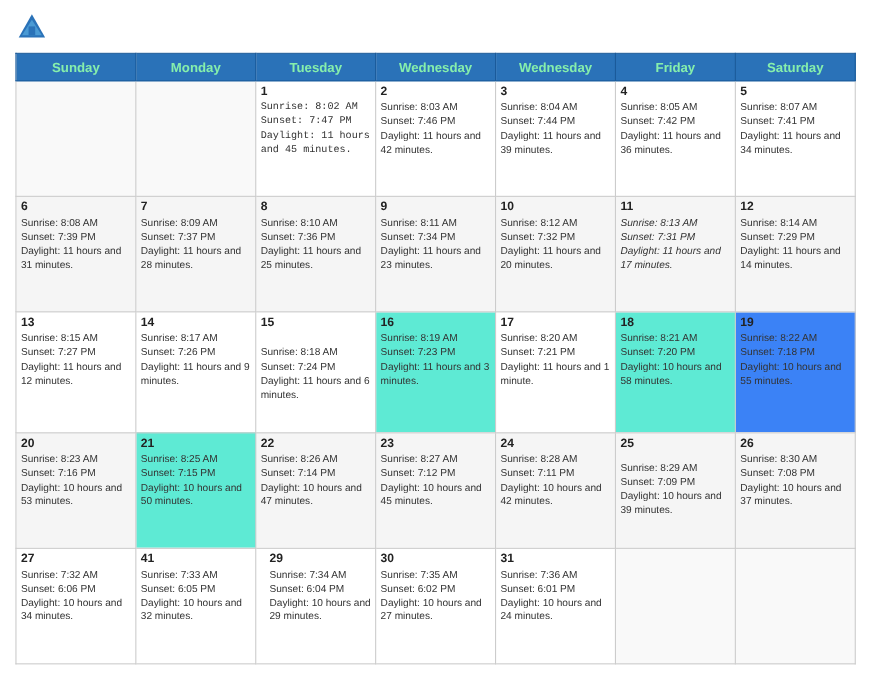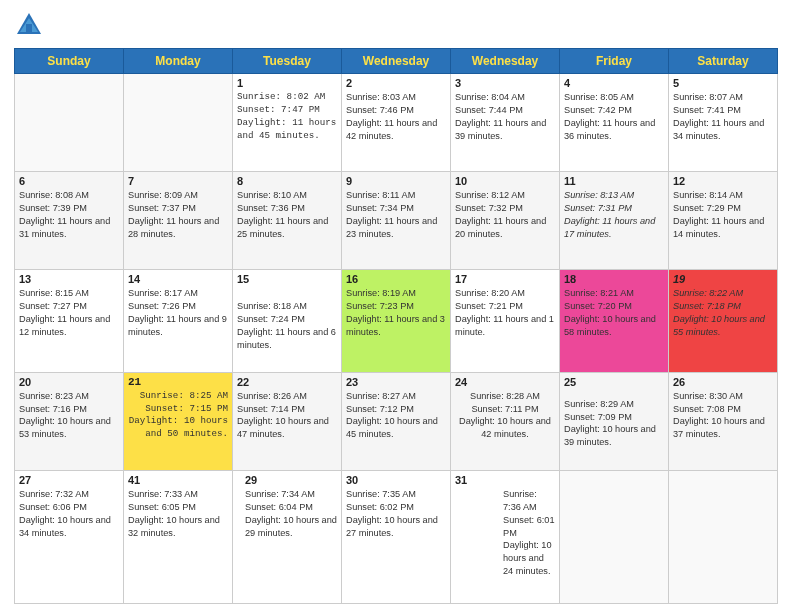--- a/index.html
+++ b/index.html
@@ -61,21 +61,21 @@
     }
     .calendar {
       flex: 1;
       border: 1px solid #ccc;
       border-collapse: collapse;
       width: 100%;
       table-layout: fixed;
     }
     .calendar th {
       background: #2a72b8;
-      color: #fde047;
+      color: #86efac;
       text-align: center;
       font-size: 12px;
       font-weight: bold;
       padding: 5px 2px;
       border: 1px solid #1a5a9a;
     }
     .calendar td {
       vertical-align: top;
       border: 1px solid #ccc;
       padding: 3px 4px;
@@ -227,73 +227,73 @@
             <div class="day-info" style="white-space: pre-line;">Sunrise: 8:17 AM
 Sunset: 7:26 PM
 Daylight: 11 hours and 9 minutes.</div>
           </td>
           <td style="background: rgb(255, 255, 255);">
             <span class="day-num">15</span>
             <div class="day-info" style="white-space: pre-line; margin-top: 15px;">Sunrise: 8:18 AM
 Sunset: 7:24 PM
 Daylight: 11 hours and 6 minutes.</div>
           </td>
-          <td style="background: #bef264;">
+          <td style="background: #5eead4;">
             <span class="day-num">16</span>
             <div class="day-info" style="white-space: pre-line;">Sunrise: 8:19 AM
 Sunset: 7:23 PM
 Daylight: 11 hours and 3 minutes.</div>
           </td>
           <td style="background: rgb(255, 255, 255);">
             <span class="day-num">17</span>
             <div class="day-info" style="white-space: pre-line;">Sunrise: 8:20 AM
 Sunset: 7:21 PM
 Daylight: 11 hours and 1 minute.</div>
           </td>
-          <td style="background: #ec4899;">
+          <td style="background: #5eead4;">
             <span class="day-num">18</span>
             <div class="day-info" style="white-space: pre-line;">Sunrise: 8:21 AM
 Sunset: 7:20 PM
 Daylight: 10 hours and 58 minutes.</div>
           </td>
-          <td style="background: #ef4444; font-style: italic;">
+          <td style="background: #3b82f6;">
             <span class="day-num">19</span>
             <div class="day-info" style="white-space: pre-line;">Sunrise: 8:22 AM
 Sunset: 7:18 PM
 Daylight: 10 hours and 55 minutes.</div>
           </td>
         </tr>
         <tr>
           <td style="background: rgb(245, 245, 245);">
             <span class="day-num">20</span>
             <div class="day-info" style="white-space: pre-line;">Sunrise: 8:23 AM
 Sunset: 7:16 PM
 Daylight: 10 hours and 53 minutes.</div>
           </td>
-          <td style="background: #fde047; font-family: Liberation Mono, monospace;">
+          <td style="background: #5eead4;">
             <span class="day-num">21</span>
-            <div class="day-info" style="white-space: pre-line; text-align: right;">Sunrise: 8:25 AM
+            <div class="day-info" style="white-space: pre-line;">Sunrise: 8:25 AM
 Sunset: 7:15 PM
 Daylight: 10 hours and 50 minutes.</div>
           </td>
           <td style="background: rgb(245, 245, 245);">
             <span class="day-num">22</span>
             <div class="day-info" style="white-space: pre-line;">Sunrise: 8:26 AM
 Sunset: 7:14 PM
 Daylight: 10 hours and 47 minutes.</div>
           </td>
           <td style="background: rgb(245, 245, 245);">
             <span class="day-num">23</span>
             <div class="day-info" style="white-space: pre-line;">Sunrise: 8:27 AM
 Sunset: 7:12 PM
 Daylight: 10 hours and 45 minutes.</div>
           </td>
           <td style="background: rgb(245, 245, 245);">
             <span class="day-num">24</span>
-            <div class="day-info" style="white-space: pre-line; text-align: center;">Sunrise: 8:28 AM
+            <div class="day-info" style="white-space: pre-line;">Sunrise: 8:28 AM
 Sunset: 7:11 PM
 Daylight: 10 hours and 42 minutes.</div>
           </td>
           <td style="background: rgb(245, 245, 245);">
             <span class="day-num">25</span>
             <div class="day-info" style="white-space: pre-line; margin-top: 10px;">Sunrise: 8:29 AM
 Sunset: 7:09 PM
 Daylight: 10 hours and 39 minutes.</div>
           </td>
           <td style="background: rgb(245, 245, 245);">
@@ -323,21 +323,21 @@
 Daylight: 10 hours and 29 minutes.</div>
           </td>
           <td style="background: rgb(255, 255, 255); margin-top: 43px;">
             <span class="day-num">30</span>
             <div class="day-info" style="white-space: pre-line;">Sunrise: 7:35 AM
 Sunset: 6:02 PM
 Daylight: 10 hours and 27 minutes.</div>
           </td>
           <td style="background: rgb(255, 255, 255);">
             <span class="day-num">31</span>
-            <div class="day-info" style="white-space: pre-line; margin-left: 48px;">Sunrise: 7:36 AM
+            <div class="day-info" style="white-space: pre-line;">Sunrise: 7:36 AM
 Sunset: 6:01 PM
 Daylight: 10 hours and 24 minutes.</div>
           </td>
           <td class="empty" style="background: rgb(249, 249, 249);"></td>
           <td class="empty" style="background: rgb(249, 249, 249);"></td>
         </tr>
       </tbody>
   </table>
 </div>
 

